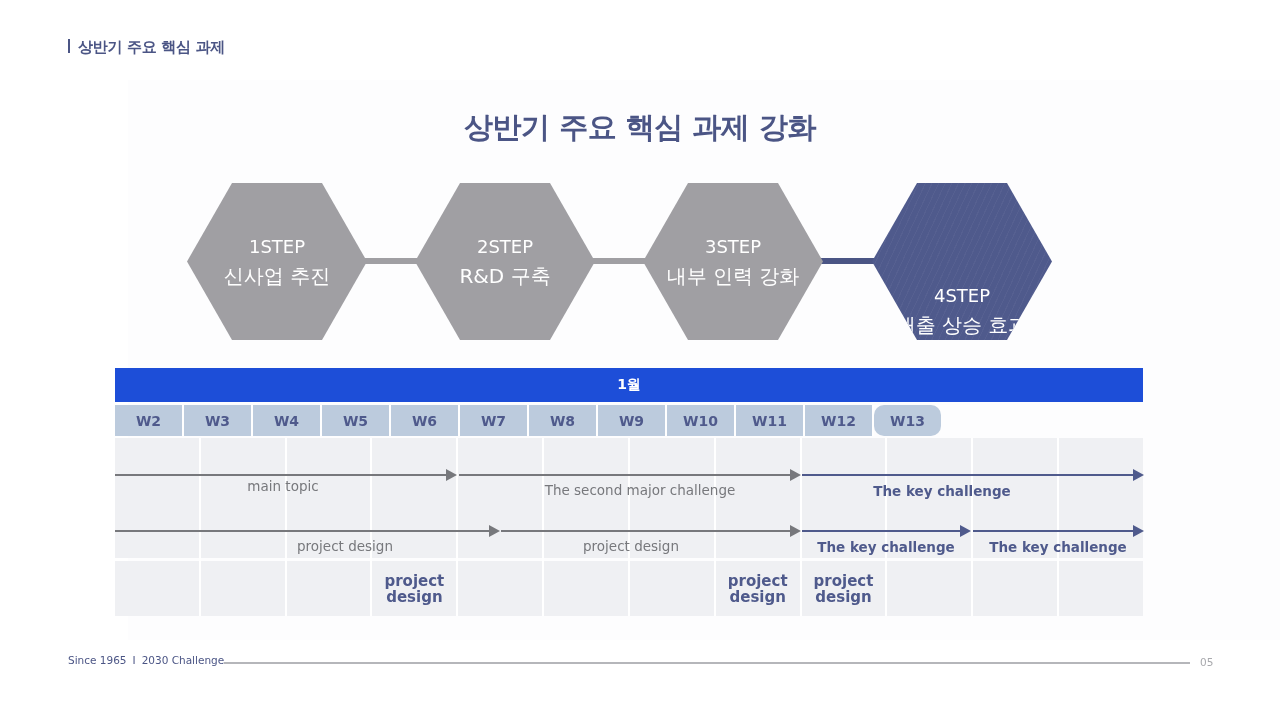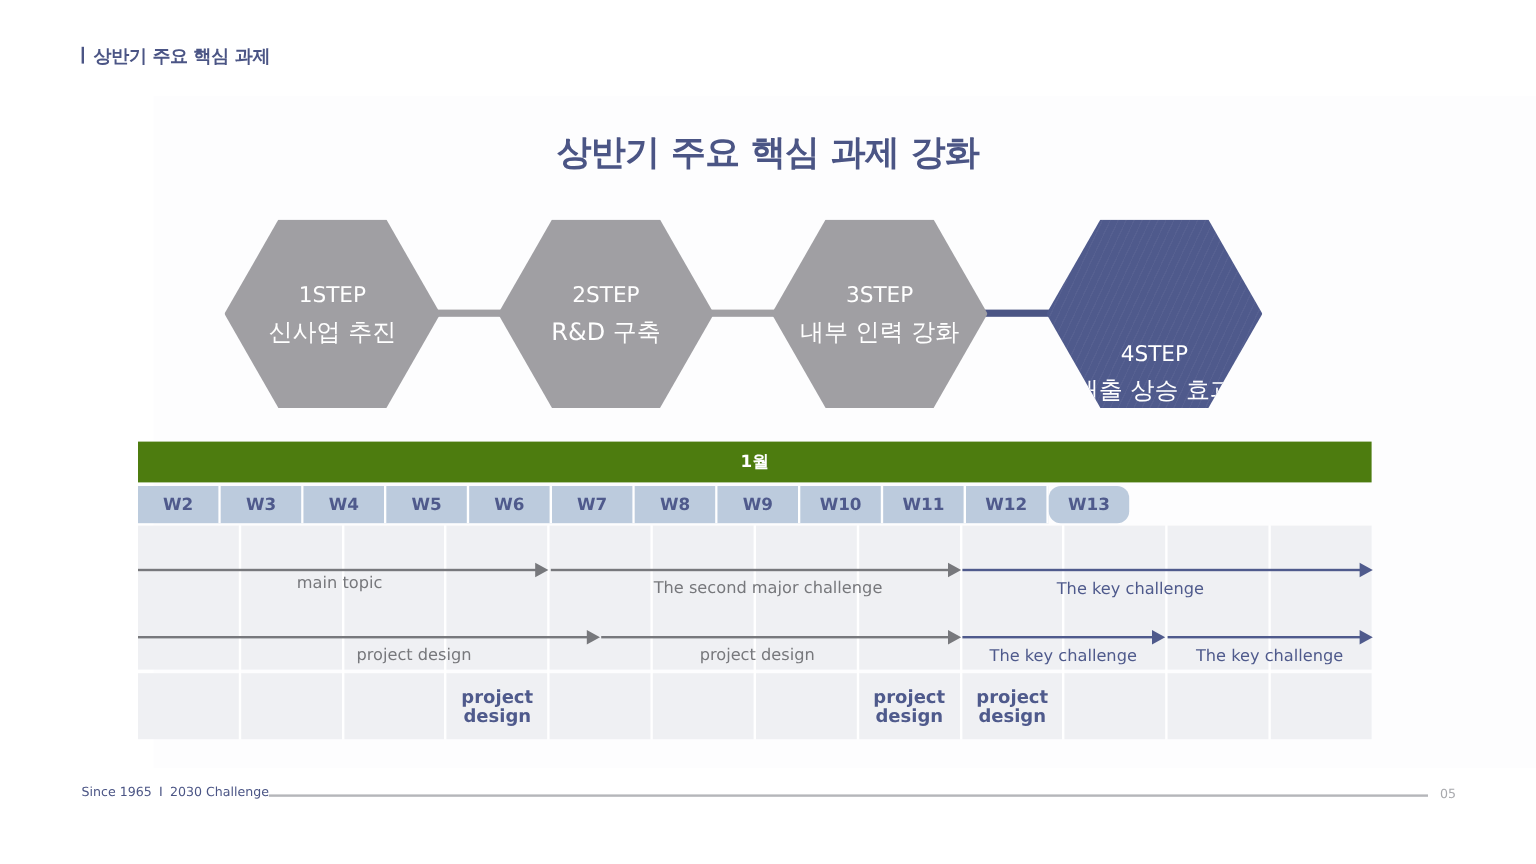--- a/index.html
+++ b/index.html
@@ -17,21 +17,21 @@
   .hex { position: absolute; top: 183px; width: 180px; height: 157px;
          clip-path: polygon(25% 0, 75% 0, 100% 50%, 75% 100%, 25% 100%, 0 50%);
          background: #a09fa3; display: flex; flex-direction: column; align-items: center; justify-content: center; color: #ffffff; }
   .hex.active { background: #4f5a8c;
          background-image: repeating-linear-gradient(115deg, rgba(255,255,255,0.04) 0 1px, transparent 1px 6px); justify-content: flex-end; }
   .hex .step { font-size: 18px; line-height: 28px; }
   .hex .name { font-size: 20px; line-height: 30px; }
 
   
   .month-row { position: absolute; left: 115px; top: 368px; width: 1028px; height: 34px; display: flex; }
-  .month { flex: 1; background: #4d7c0f; color: #fff; font-size: 14px; font-weight: bold; display: flex; align-items: center; justify-content: center; border-right: 2px solid #ffffff; }
+  .month { flex: 1; background: #1d4ed8; color: #fff; font-size: 14px; font-weight: bold; display: flex; align-items: center; justify-content: center; border-right: 2px solid #ffffff; }
   .month:last-child { border-right: none; }
 
   .week-row { position: absolute; left: 115px; top: 405px; width: 826px; height: 31px; display: flex; }
   .week { flex: 1; background: #bccbdd; color: #4f5a8c; font-size: 14px; font-weight: bold; display: flex; align-items: center; justify-content: center; border-right: 2px solid #ffffff; }
   .week:last-child { border-right: none; border-radius: 10px; }
 
   .body-grid { position: absolute; left: 115px; top: 438px; width: 1028px; height: 178px; display: flex; }
   .col { flex: 1; display: flex; flex-direction: column; border-right: 2px solid #ffffff; }
   .col:last-child { border-right: none; }
   .cell-top { height: 120px; background: #eff0f3; }
@@ -42,21 +42,21 @@
   .arrow { position: absolute; height: 12px; }
   .arrow .line { position: absolute; left: 0; right: 10px; top: 5px; height: 1.5px; }
   .arrow .head { position: absolute; right: 0; top: 0; width: 0; height: 0; border-top: 6px solid transparent; border-bottom: 6px solid transparent; border-left: 11px solid; }
   .arrow.gray .line { background: #77787c; }
   .arrow.gray .head { border-left-color: #77787c; }
   .arrow.blue .line { background: #4f5a8c; }
   .arrow.blue .head { border-left-color: #4f5a8c; }
 
   .arrow-label { position: absolute; font-size: 13.5px; text-align: center; }
   .arrow-label.gray { color: #77787c; }
-  .arrow-label.blue { color: #4f5a8c; }
+  .arrow-label.blue { color: #4f5a8c; font-weight: bold; }
 
   
   .footer { position: absolute; left: 68px; top: 654px; font-size: 10.5px; color: #4b5585; }
   .footer .sep { margin: 0 6px; }
   .footer-line { position: absolute; left: 224px; top: 662px; width: 966px; height: 1.5px; background: #b5b6ba; }
   .page-num { position: absolute; left: 1200px; top: 656px; font-size: 10.5px; color: #a8a9ad; }
 </style>
 </head>
 <body>
 

